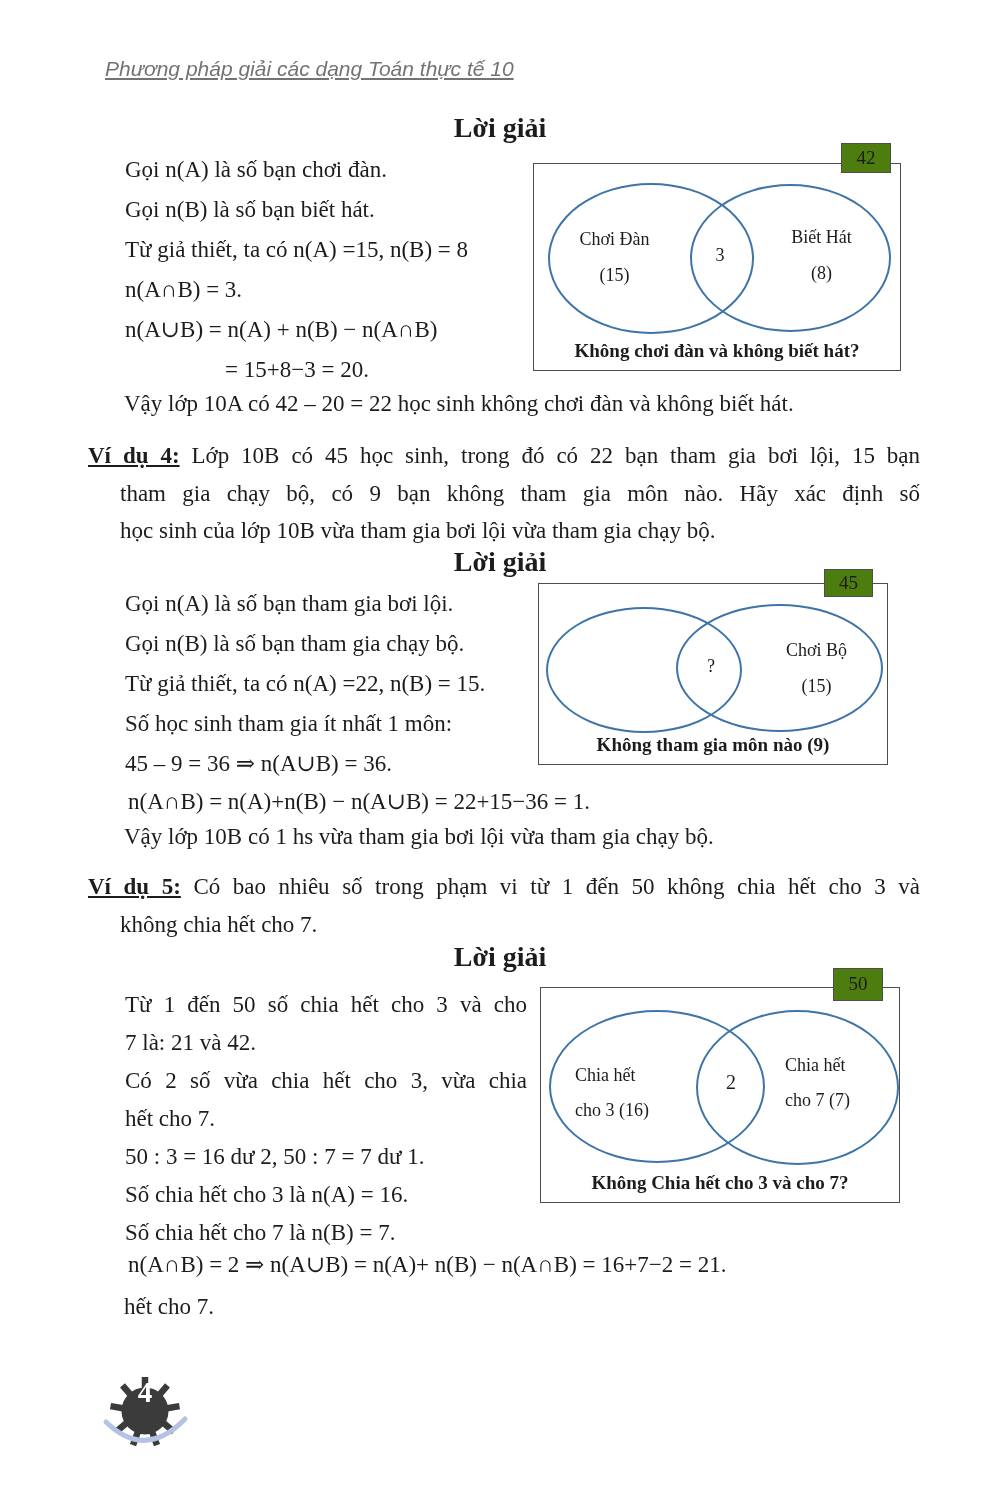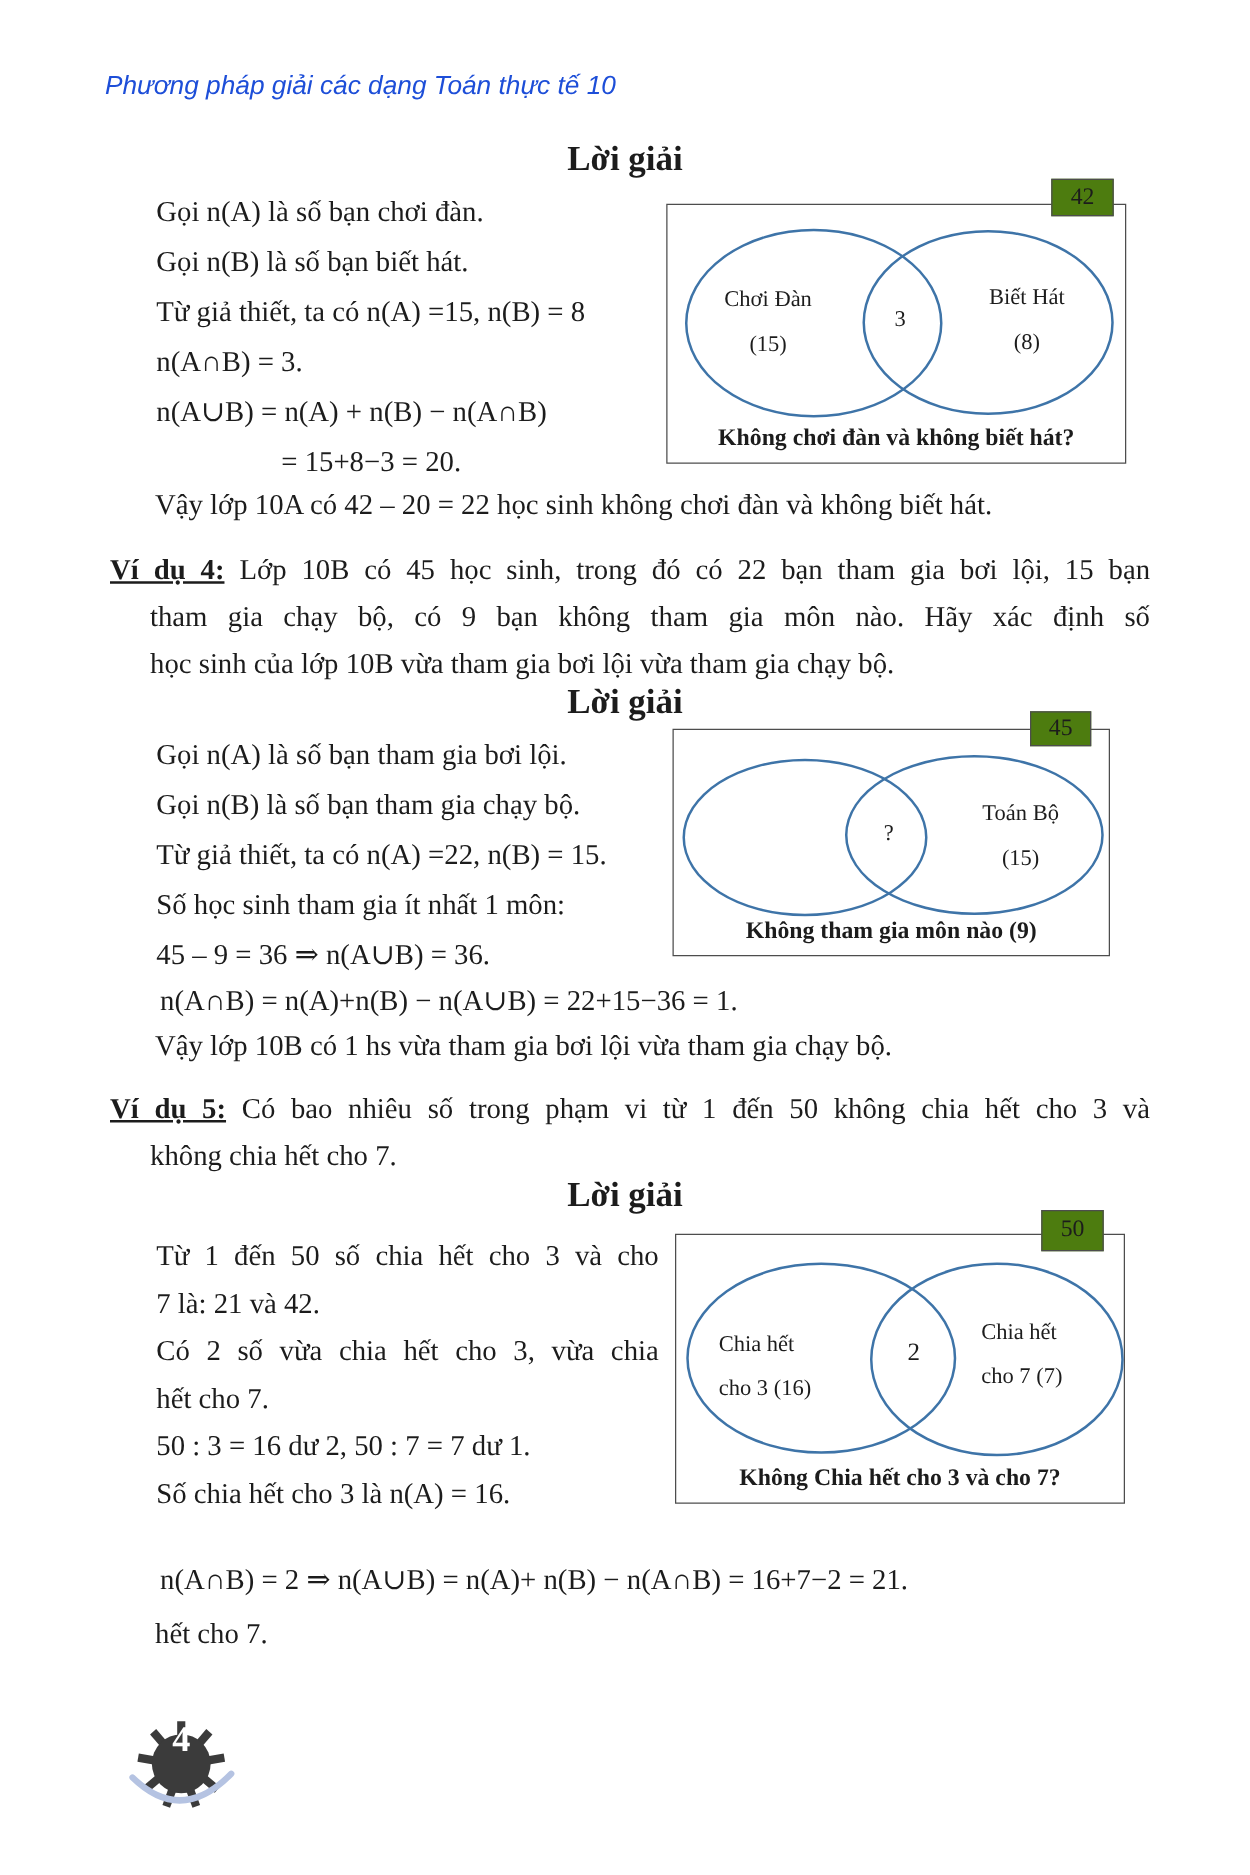--- a/index.html
+++ b/index.html
@@ -10,25 +10,26 @@
     height: 1500px;
     background: #ffffff;
     font-family: "Liberation Serif", "DejaVu Serif", serif;
     color: #1c1c1c;
     overflow: hidden;
   }
 
   
   .header {
     position: absolute;
-    left: 84px; top: 57px;
+    left: 105px; top: 57px;
     font-family: "Liberation Sans", "DejaVu Sans", sans-serif;
     font-style: italic;
     font-size: 21px;
-    color: #1d4ed8;
+    color: #737373;
+    text-decoration: underline;
   }
 
   
   .sol-heading {
     position: absolute;
     left: 0; width: 1000px;
     text-align: center;
     font-weight: bold;
     font-size: 28px;
   }
@@ -194,21 +195,21 @@
     <div class="line">Số học sinh tham gia ít nhất 1 môn:</div>
     <div class="line">45 – 9 = 36  ⇒ n(A∪B) = 36.</div>
   </div>
 
   <div class="venn d2">
     <div class="vtotal">45</div>
     <div class="vellipse el"></div>
     <div class="vellipse er"></div>
     <div class="vint">?</div>
     <div class="vlabel rl">
-      <div>Toán Bộ</div>
+      <div>Chơi Bộ</div>
       <div>(15)</div>
     </div>
     <div class="vcap">Không tham gia môn nào (9)</div>
   </div>
 
   <div class="single w1">n(A∩B) = n(A)+n(B) − n(A∪B) = 22+15−36 = 1.</div>
   <div class="single c2">Vậy lớp 10B có 1 hs vừa tham gia bơi lội vừa tham gia chạy bộ.</div>
 
   <div class="example ex5">
     <div class="just">
@@ -220,20 +221,21 @@
 
   <div class="sol-heading h3">Lời giải</div>
 
   <div class="lines sol3">
     <div class="line just">Từ 1 đến 50 số chia hết cho 3 và cho</div>
     <div class="line">7 là: 21 và 42.</div>
     <div class="line just">Có 2 số vừa chia hết cho 3, vừa chia</div>
     <div class="line">hết cho 7.</div>
     <div class="line">50 : 3 = 16 dư 2, 50 : 7 = 7 dư 1.</div>
     <div class="line">Số chia hết cho 3 là n(A) = 16.</div>
+    <div class="line">Số chia hết cho 7 là n(B) = 7.</div>
   </div>
 
   <div class="venn d3">
     <div class="vtotal">50</div>
     <div class="vellipse el"></div>
     <div class="vellipse er"></div>
     <div class="vlabel ll">
       <div>Chia hết</div>
       <div>cho 3 (16)</div>
     </div>

